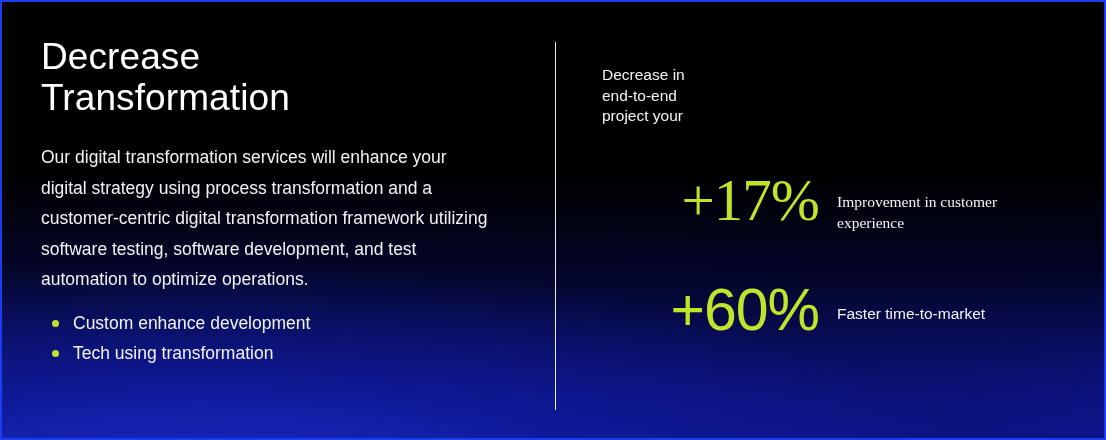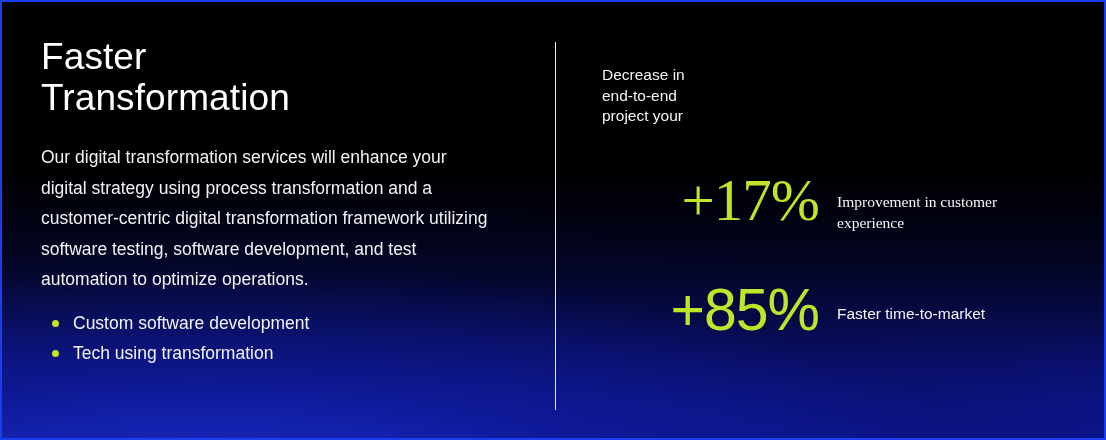--- a/index.html
+++ b/index.html
@@ -129,29 +129,29 @@
   .stat-row-2 .stat-label { padding-top: 22px; }
   .stat-row-3 { margin-top: 4px; }
   .stat-row-3 .stat-label { padding-top: 24px; }
 </style>
 </head>
 <body>
 
 <div id="slide">
 
   <section id="left-column">
-    <h1 id="page-title">Faster
+    <h1 id="page-title">Decrease
 Transformation</h1>
 
     <p id="intro-paragraph">Our digital transformation services will enhance your digital strategy using process transformation and a customer-centric digital transformation framework utilizing software testing, software development, and test automation to optimize operations.</p>
 
     <ul id="feature-list">
       <li class="feature-item">
         <span class="feature-bullet"></span>
-        <span>Custom software development</span>
+        <span>Custom enhance development</span>
       </li>
       <li class="feature-item">
         <span class="feature-bullet"></span>
         <span>Tech using transformation</span>
       </li>
     </ul>
   </section>
 
   <div id="column-divider"></div>
 
@@ -163,19 +163,19 @@
 project your</div>
     </div>
 
     <div class="stat-row stat-row-2">
       <div class="stat-value">+17%</div>
       <div class="stat-label">Improvement in customer
 experience</div>
     </div>
 
     <div class="stat-row stat-row-3">
-      <div class="stat-value">+85%</div>
+      <div class="stat-value">+60%</div>
       <div class="stat-label">Faster time-to-market</div>
     </div>
 
   </section>
 
 </div>
 
 </body></html>

